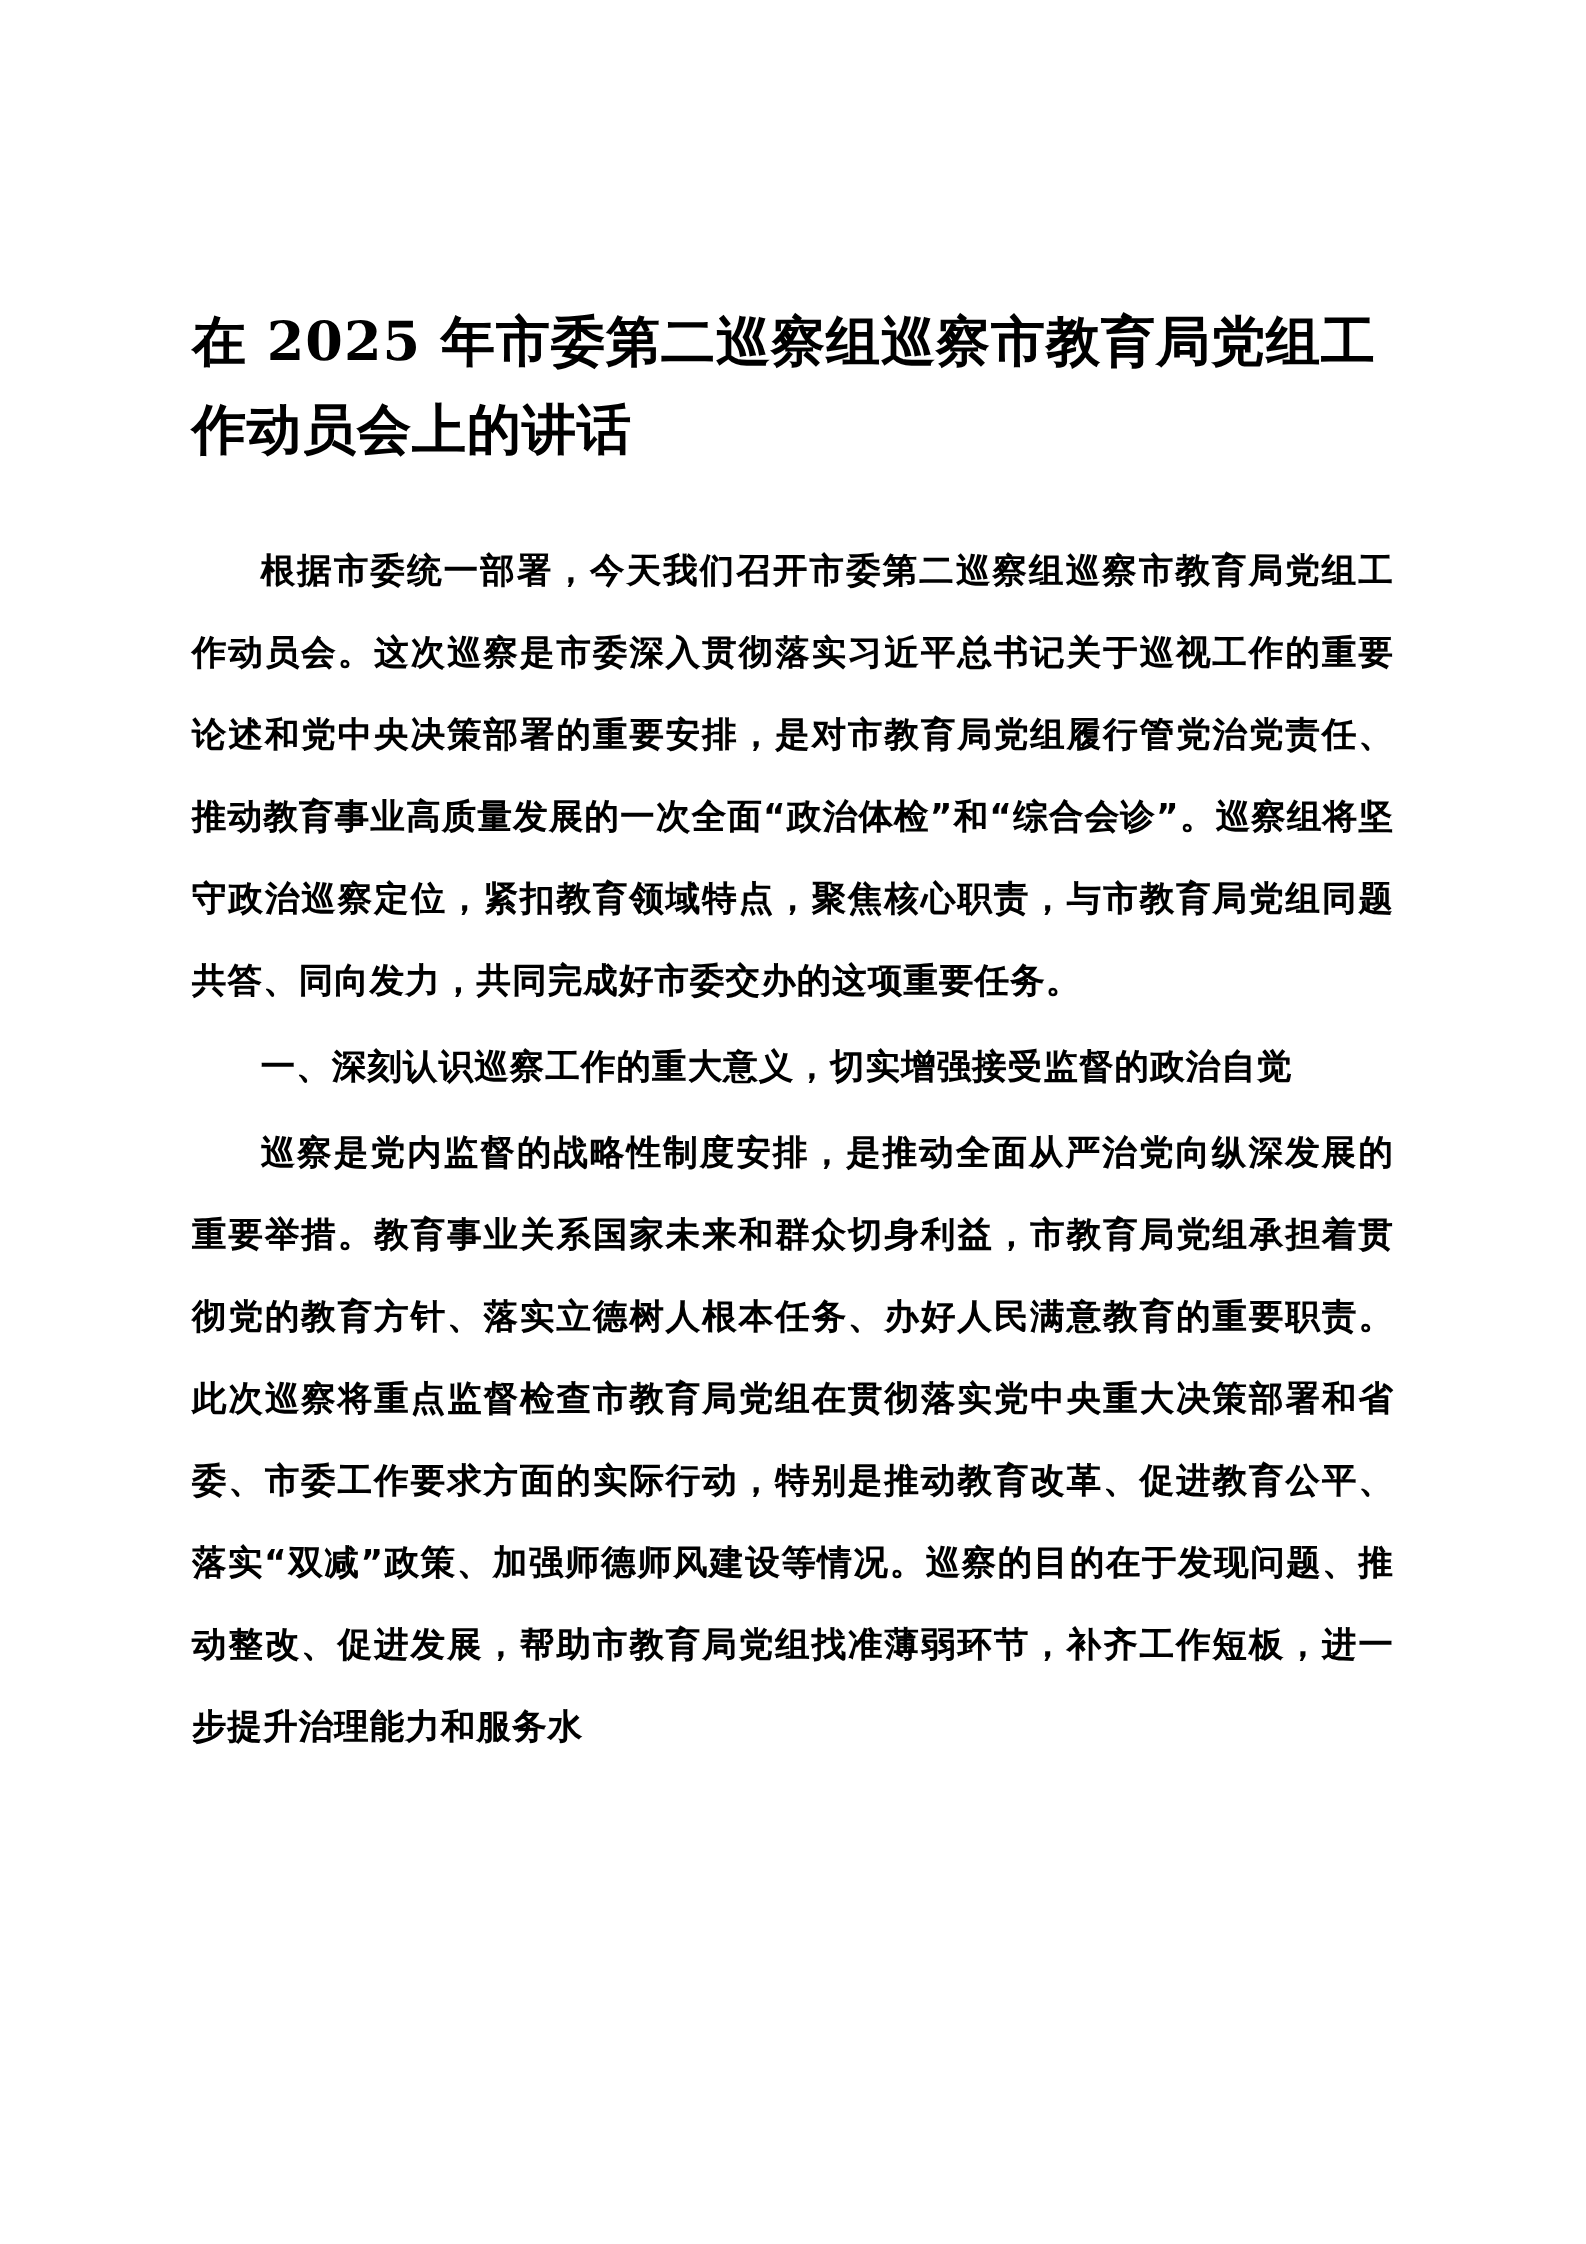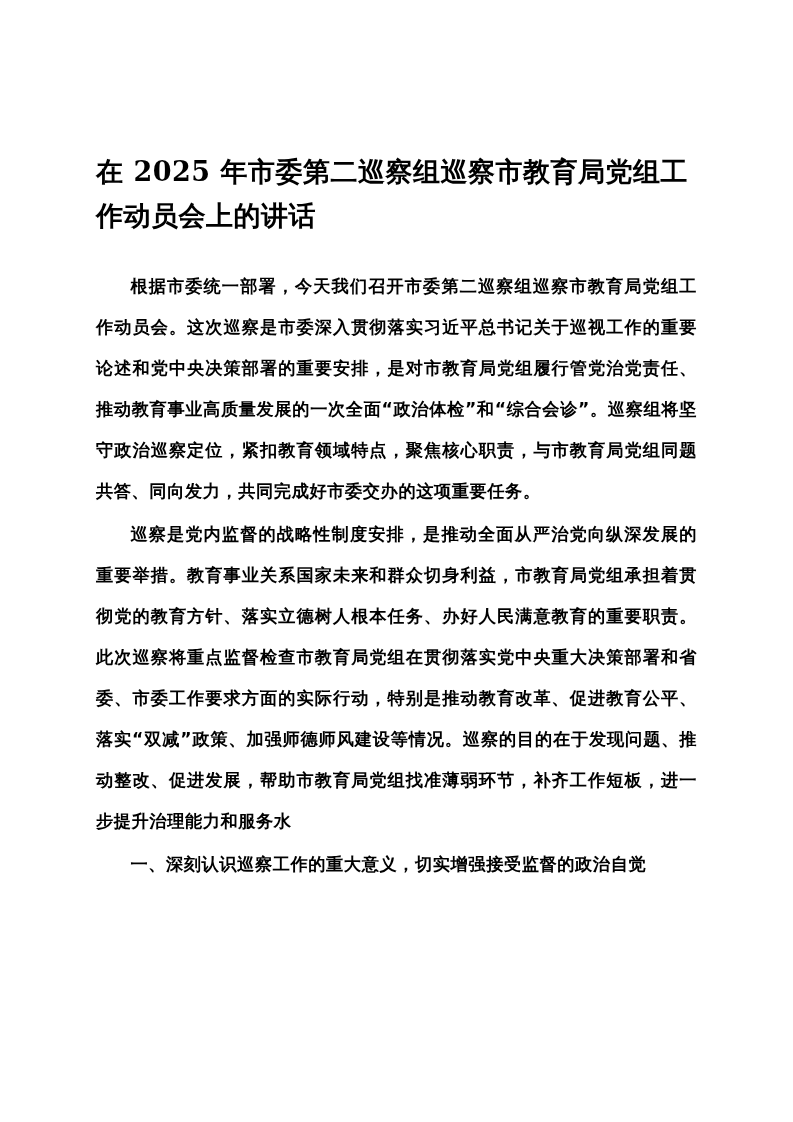--- a/index.html
+++ b/index.html
@@ -48,17 +48,17 @@
 </style>
 </head>
 <body>
 
 <div class="page">
 
   <h1 class="doc-title">在 2025 年市委第二巡察组巡察市教育局党组工作动员会上的讲话</h1>
 
   <p class="para">根据市委统一部署，今天我们召开市委第二巡察组巡察市教育局党组工作动员会。这次巡察是市委深入贯彻落实习近平总书记关于巡视工作的重要论述和党中央决策部署的重要安排，是对市教育局党组履行管党治党责任、推动教育事业高质量发展的一次全面“政治体检”和“综合会诊”。巡察组将坚守政治巡察定位，紧扣教育领域特点，聚焦核心职责，与市教育局党组同题共答、同向发力，共同完成好市委交办的这项重要任务。</p>
 
+  <p class="para heading">一、深刻认识巡察工作的重大意义，切实增强接受监督的政治自觉</p>
+
   <p class="para">巡察是党内监督的战略性制度安排，是推动全面从严治党向纵深发展的重要举措。教育事业关系国家未来和群众切身利益，市教育局党组承担着贯彻党的教育方针、落实立德树人根本任务、办好人民满意教育的重要职责。此次巡察将重点监督检查市教育局党组在贯彻落实党中央重大决策部署和省委、市委工作要求方面的实际行动，特别是推动教育改革、促进教育公平、落实“双减”政策、加强师德师风建设等情况。巡察的目的在于发现问题、推动整改、促进发展，帮助市教育局党组找准薄弱环节，补齐工作短板，进一步提升治理能力和服务水</p>
-
-  <p class="para heading">一、深刻认识巡察工作的重大意义，切实增强接受监督的政治自觉</p>
 
 </div>
 
 </body></html>

